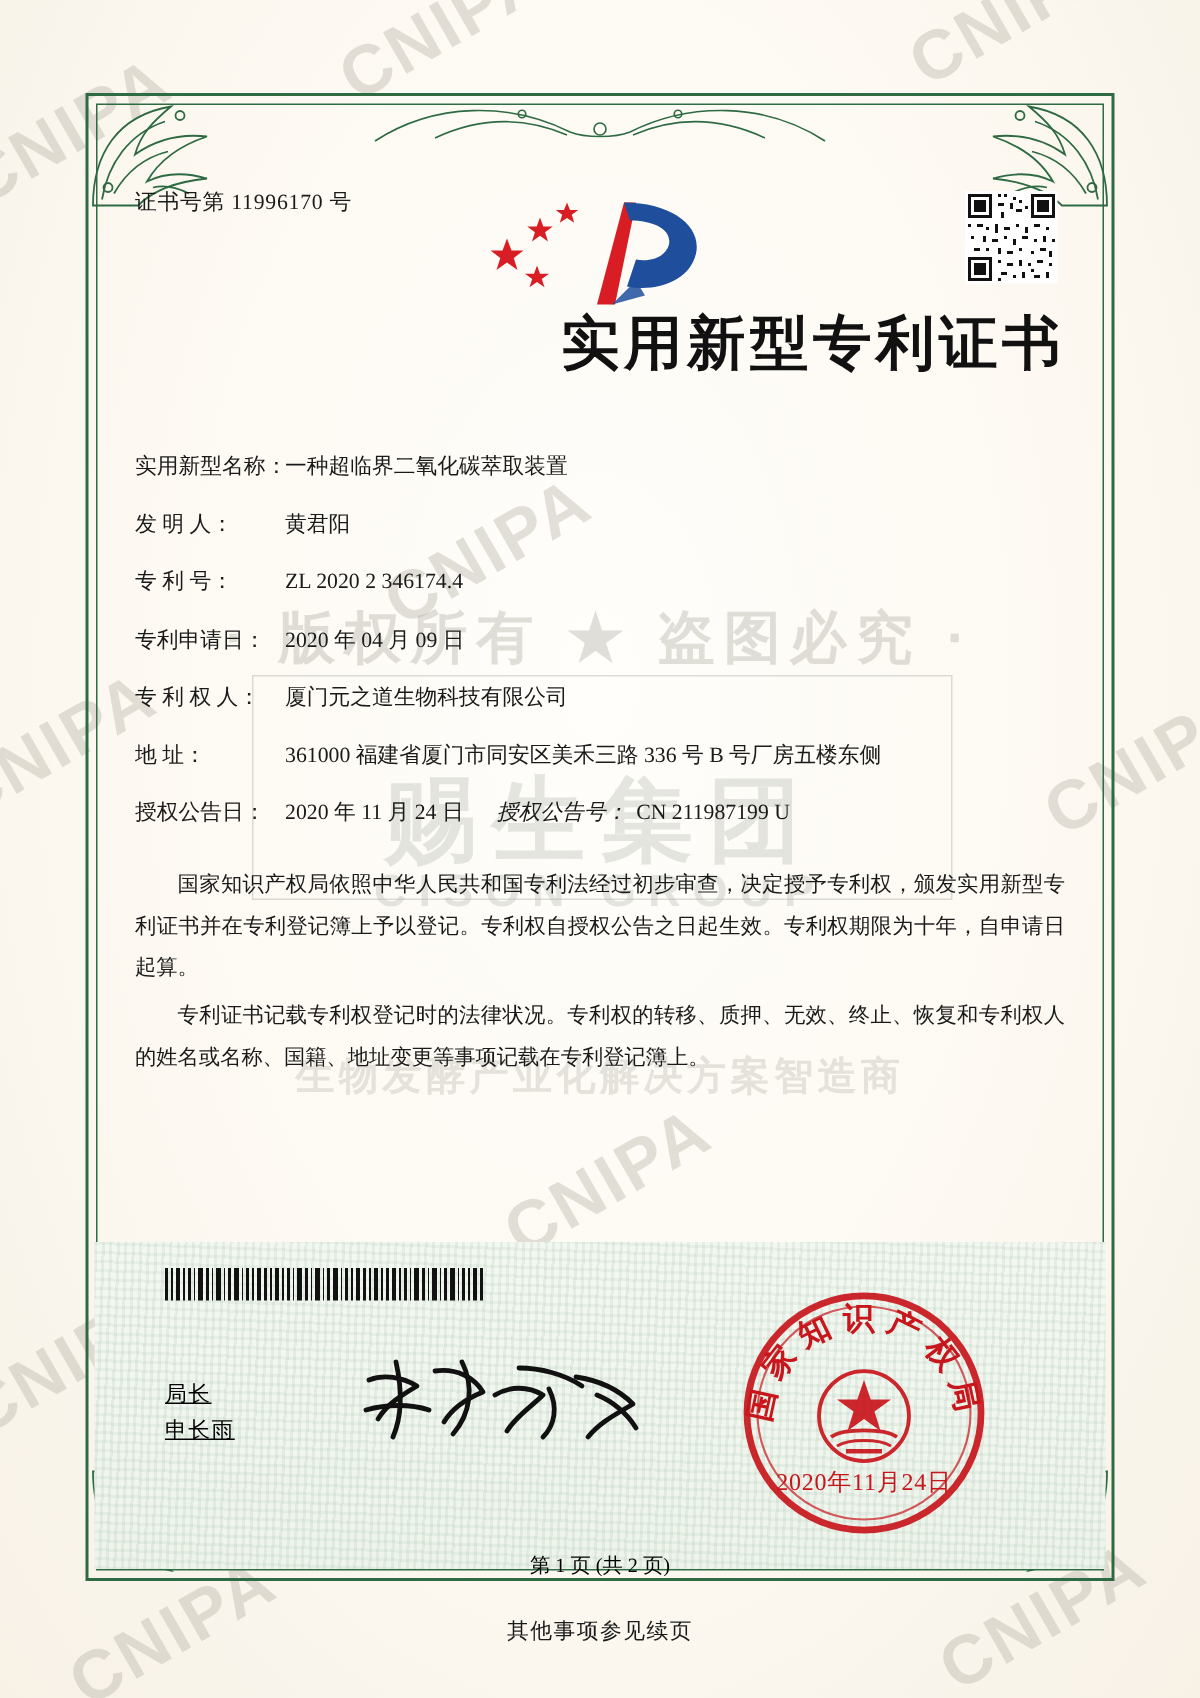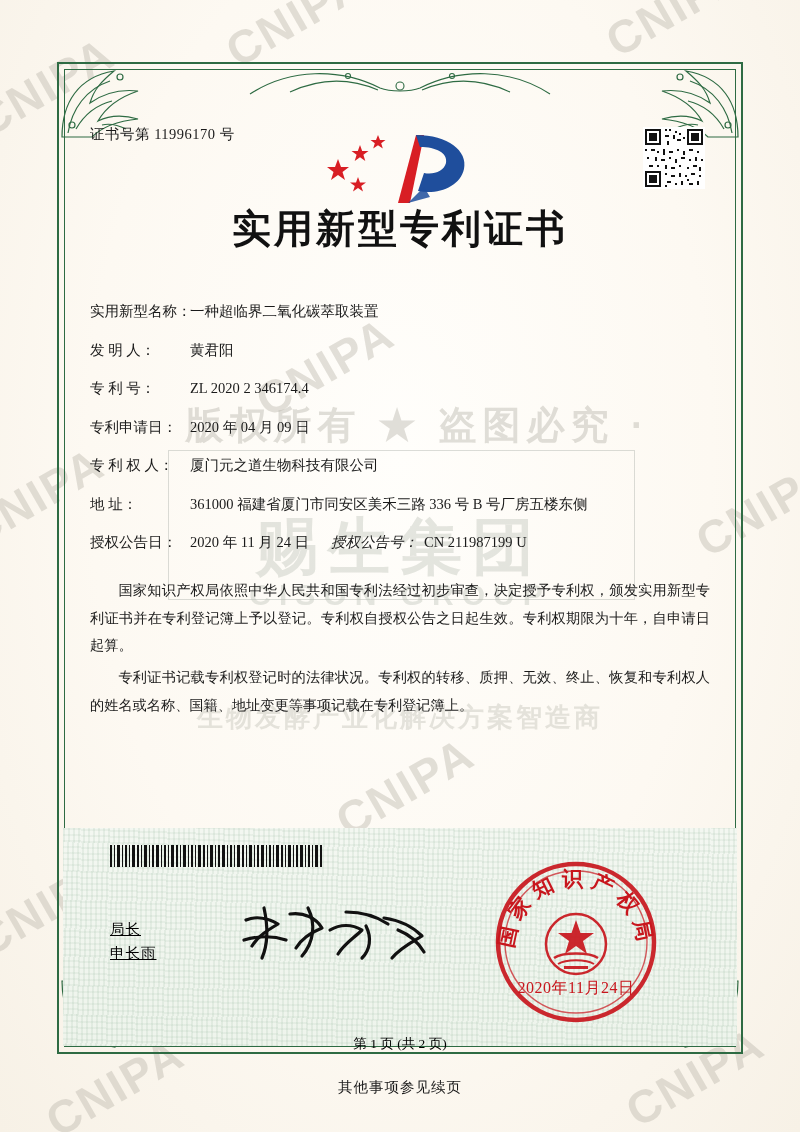--- a/index.html
+++ b/index.html
@@ -112,21 +112,21 @@
   
   #qr {
     position: absolute;
     right: 95px;
     top: 127px;
     width: 62px;
     height: 62px;
   }
 
   h1#title {
-    text-align: center;
+    text-align: right;
     font-size: 39px;
     font-weight: bold;
     letter-spacing: 3px;
     margin: 58px 0 0 0;
     font-family: "Liberation Serif", "DejaVu Serif", serif;
     color: #111;
   }
 
   .fields {
     margin-top: 42px;

